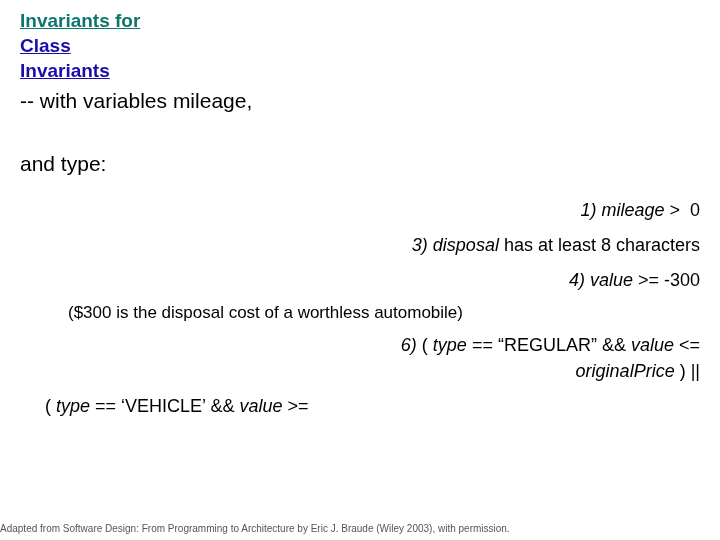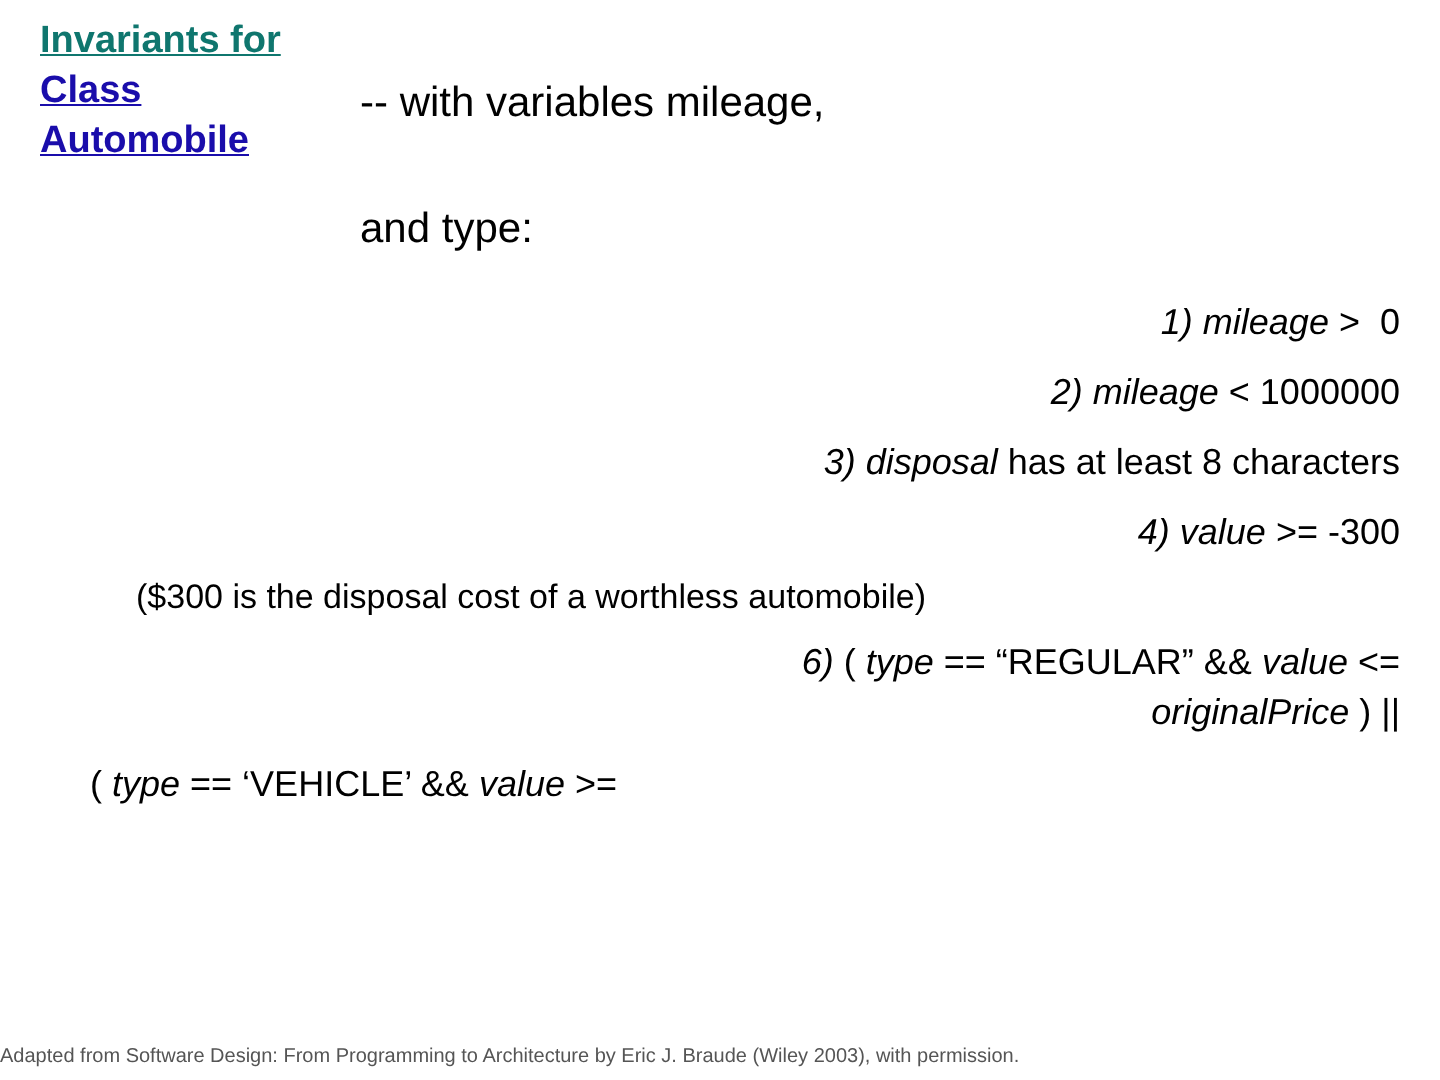--- a/index.html
+++ b/index.html
@@ -8,21 +8,21 @@
       height: 540px;
       background: #ffffff;
       font-family: Arial, Helvetica, sans-serif;
       font-size: 18px;
       color: #000000;
       overflow: hidden;
       padding: 10px 20px;
     }
     .header-section {
       display: flex;
-      flex-direction: row;
+      flex-direction: column;
       align-items: flex-start;
       margin-bottom: 18px;
     }
     .header-left {
       display: flex;
       flex-direction: column;
       min-width: 160px;
     }
     .header-title {
       font-size: 19px;
@@ -78,35 +78,32 @@
     }
   </style>
 </head>
 <body>
 
 <div class="top-banner">Invariants for</div>
 
 <div class="header-section">
   <div class="header-left">
     <span class="header-title">Class</span>
-    <span class="header-title">Automobile</span>
+    <span class="header-title">Invariants</span>
   </div>
   <div class="header-right">
     <span>-- with variables mileage,</span><br>
     <br>
     <span>and type:</span>
   </div>
 </div>
 
 <ul class="invariant-list">
   <li class="invariant-item">
     <em>1)</em> <em>mileage</em> &gt;&nbsp; 0
-  </li>
-  <li class="invariant-item">
-    <em>2)</em> <em>mileage</em> &lt; 1000000
   </li>
   <li class="invariant-item">
     <em>3)</em> <em>disposal</em> has at least 8 characters
   </li>
   <li class="invariant-item">
     <em>4)</em> <em>value</em> &gt;= -300
   </li>
 </ul>
 
 <div class="sub-note">($300 is the disposal cost of a worthless automobile)</div>

